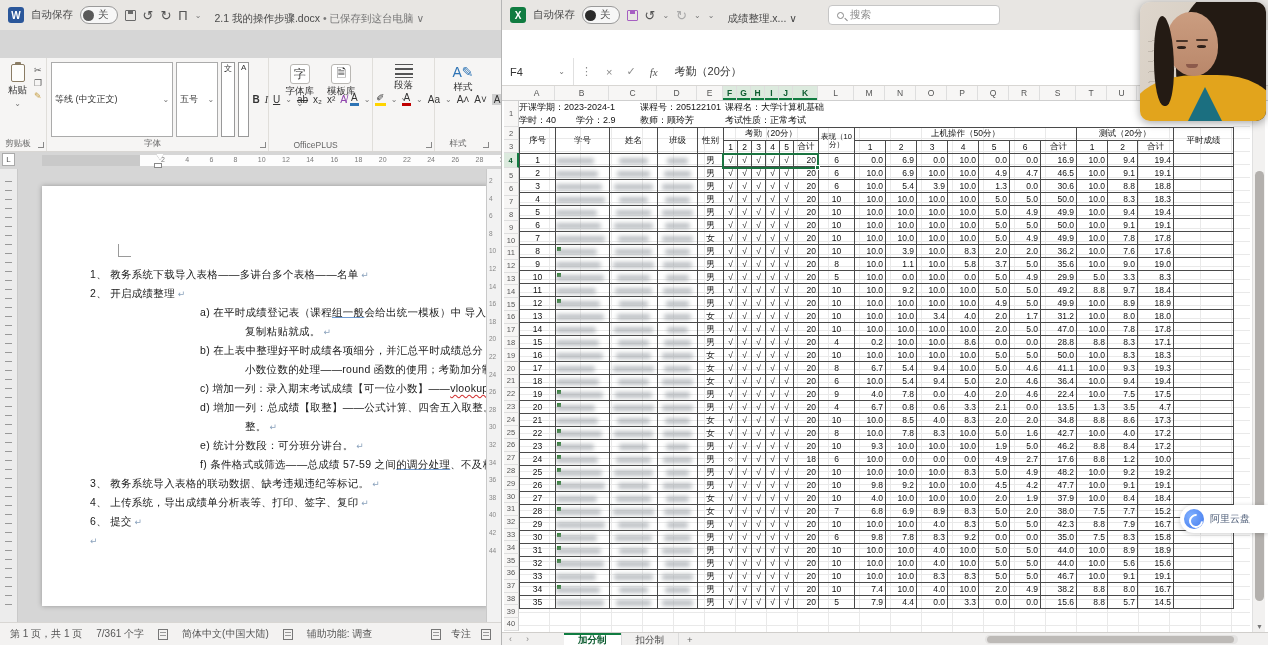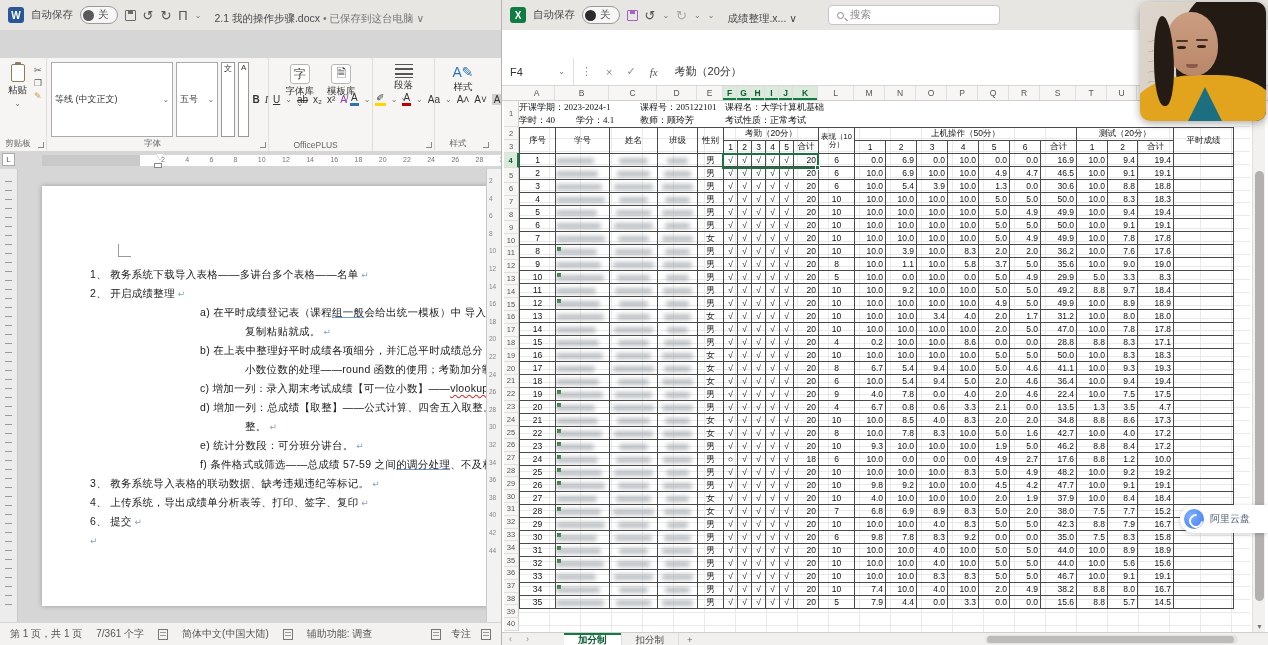--- a/index.html
+++ b/index.html
@@ -95,21 +95,21 @@
 .colcell.selc{background:#dcead f;}
 .colcell.selc{background:#dceade;color:#0d5c30;box-shadow:inset 0 -2px 0 #107c41;font-weight:bold;}
 .gridarea{position:absolute;left:0;right:0;top:101px;bottom:13px;background:#fff;overflow:hidden;}
 .gridbg{position:absolute;left:17px;top:0;width:731px;bottom:0;background:repeating-linear-gradient(to bottom,transparent 0 11.8px,#e9e9e9 11.8px 12.8px),repeating-linear-gradient(to right,transparent 0 30px,#e9e9e9 30px 31px);}
 .rowstrip{position:absolute;left:2px;top:0;width:15px;}
 .rowcell{border-bottom:1px solid #dedede;border-right:1px solid #cfcfcf;font-size:7.5px;color:#555;display:flex;align-items:center;justify-content:center;background:#f7f6f5;}
 .rowcell.selr{background:#dceade;color:#0d5c30;font-weight:bold;border-right:2px solid #107c41;}
 .sheettbl{position:absolute;left:17px;top:0;width:714px;}
 .trow1{height:26px;background:#fff;display:flex;align-items:center;justify-content:center;font-size:15px;font-weight:bold;letter-spacing:2px;color:#111;}
 .inforow{height:13px;position:relative;background:#fff;font-size:9px;color:#111;}
-.inforow span{position:absolute;top:0;line-height:13px;white-space:nowrap;font-family:Liberation Serif, serif;}
+.inforow span{position:absolute;top:0;line-height:13px;white-space:nowrap;}
 #gtable{border-collapse:collapse;table-layout:fixed;width:714px;}
 #gtable th,#gtable td{border:1px solid #4a4a4a;padding:0;overflow:hidden;white-space:nowrap;font-weight:normal;}
 #gtable thead th{height:13px;font-size:8.5px;color:#111;}
 #gtable thead th.two{font-size:7.5px;line-height:8px;white-space:normal;}
 #gtable tbody td{height:12.8px;line-height:12px;font-size:8.5px;color:#111;}
 .num{text-align:right;padding-right:2px !important;}
 .ctr{text-align:center;}
 .chk{text-align:center;font-size:7.5px;color:#333;}
 .blr{display:inline-block;height:6px;border-radius:2px;background:#9aa0a6;filter:blur(2px);opacity:.65;vertical-align:middle;}
 .bcell{position:relative;}
@@ -467,21 +467,21 @@
         <div class="rowcell" style="height: 12.8px;">40</div>
       </div>
     <div class="sheettbl">
       <div class="inforow">
           <span style="left: 0px;">开课学期：2023-2024-1</span>
           <span style="left: 121px;">课程号：205122101</span>
           <span style="left: 206px;">课程名：大学计算机基础</span>
         </div>
       <div class="inforow">
           <span style="left: 0px;">学时：40</span>
-          <span style="left: 57px;">学分：4.1</span>
+          <span style="left: 57px;">学分：2.9</span>
           <span style="left: 121px;">教师：顾玲芳</span>
           <span style="left: 206px;">考试性质：正常考试</span>
         </div>
       <table id="gtable">
           <colgroup>
             <col style="width:36px">
             <col style="width:54px">
             <col style="width:48px">
             <col style="width:40px">
             <col style="width:26px">

